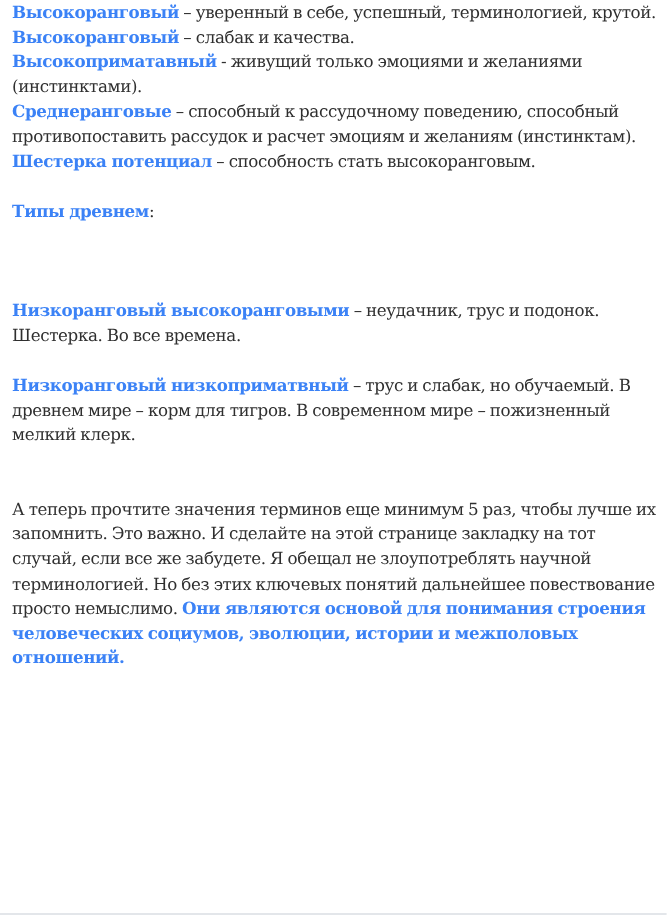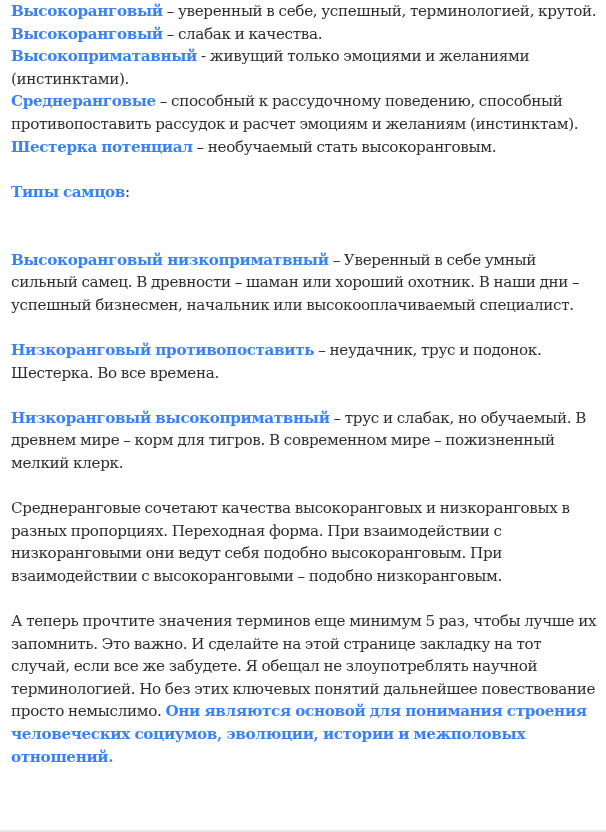--- a/index.html
+++ b/index.html
@@ -46,44 +46,42 @@
   </style>
 </head>
 <body>
 
 <div class="article">
 
   <p><b>Высокоранговый</b><span> – </span><span>уверенный в себе, успешный, терминологией, крутой.</span></p>
   <p><b>Высокоранговый</b><span> – </span><span>слабак и качества.</span></p>
   <p><b>Высокоприматавный</b><span> - </span><span>живущий только эмоциями и желаниями (инстинктами).</span></p>
   <p><b>Среднеранговые</b><span> – </span><span>способный к рассудочному поведению, способный противопоставить рассудок и расчет эмоциям и желаниям (инстинктам).</span></p>
-  <p><b>Шестерка потенциал</b><span> – </span><span>необучаемый стать высокоранговым.</span></p>
+  <p><b>Шестерка потенциал</b><span> – </span><span>способность стать высокоранговым.</span></p>
 
   <div class="gap"></div>
 
-  <p><b>Типы самцов</b><span>:</span></p>
+  <p><b>Типы древнем</b><span>:</span></p>
 
   <div class="gap"></div>
 
 
   <div class="gap"></div>
 
-  <p><b>Высокоранговый низкоприматвный</b><span> – </span><span>Уверенный в себе умный сильный самец. В древности – шаман или хороший охотник. В наши дни – успешный бизнесмен, начальник или высокооплачиваемый специалист.</span></p>
 
   <div class="gap"></div>
 
-  <p><b>Низкоранговый противопоставить</b><span> – </span><span>неудачник, трус и подонок. Шестерка. Во все времена.</span></p>
+  <p><b>Низкоранговый высокоранговыми</b><span> – </span><span>неудачник, трус и подонок. Шестерка. Во все времена.</span></p>
 
   <div class="gap"></div>
 
-  <p><b>Низкоранговый высокоприматвный</b><span> – </span><span>трус и слабак, но обучаемый. В древнем мире – корм для тигров. В современном мире – пожизненный мелкий клерк.</span></p>
+  <p><b>Низкоранговый низкоприматвный</b><span> – </span><span>трус и слабак, но обучаемый. В древнем мире – корм для тигров. В современном мире – пожизненный мелкий клерк.</span></p>
 
   <div class="gap"></div>
 
-  <p>Среднеранговые сочетают качества высокоранговых и низкоранговых в разных пропорциях. Переходная форма. При взаимодействии с низкоранговыми они ведут себя подобно высокоранговым. При взаимодействии с высокоранговыми – подобно низкоранговым.</p>
 
   <div class="gap"></div>
 
   <p><span>А теперь прочтите значения терминов еще минимум 5 раз, чтобы лучше их запомнить. Это важно. И сделайте на этой странице закладку на тот случай, если все же забудете. Я обещал не злоупотреблять научной терминологией. Но без этих ключевых понятий дальнейшее повествование просто немыслимо. </span><b>Они являются основой для понимания строения человеческих социумов, эволюции, истории и межполовых отношений.</b></p>
 
 </div>
 
 <div class="bottom-rule"></div>
 
 </body></html>

